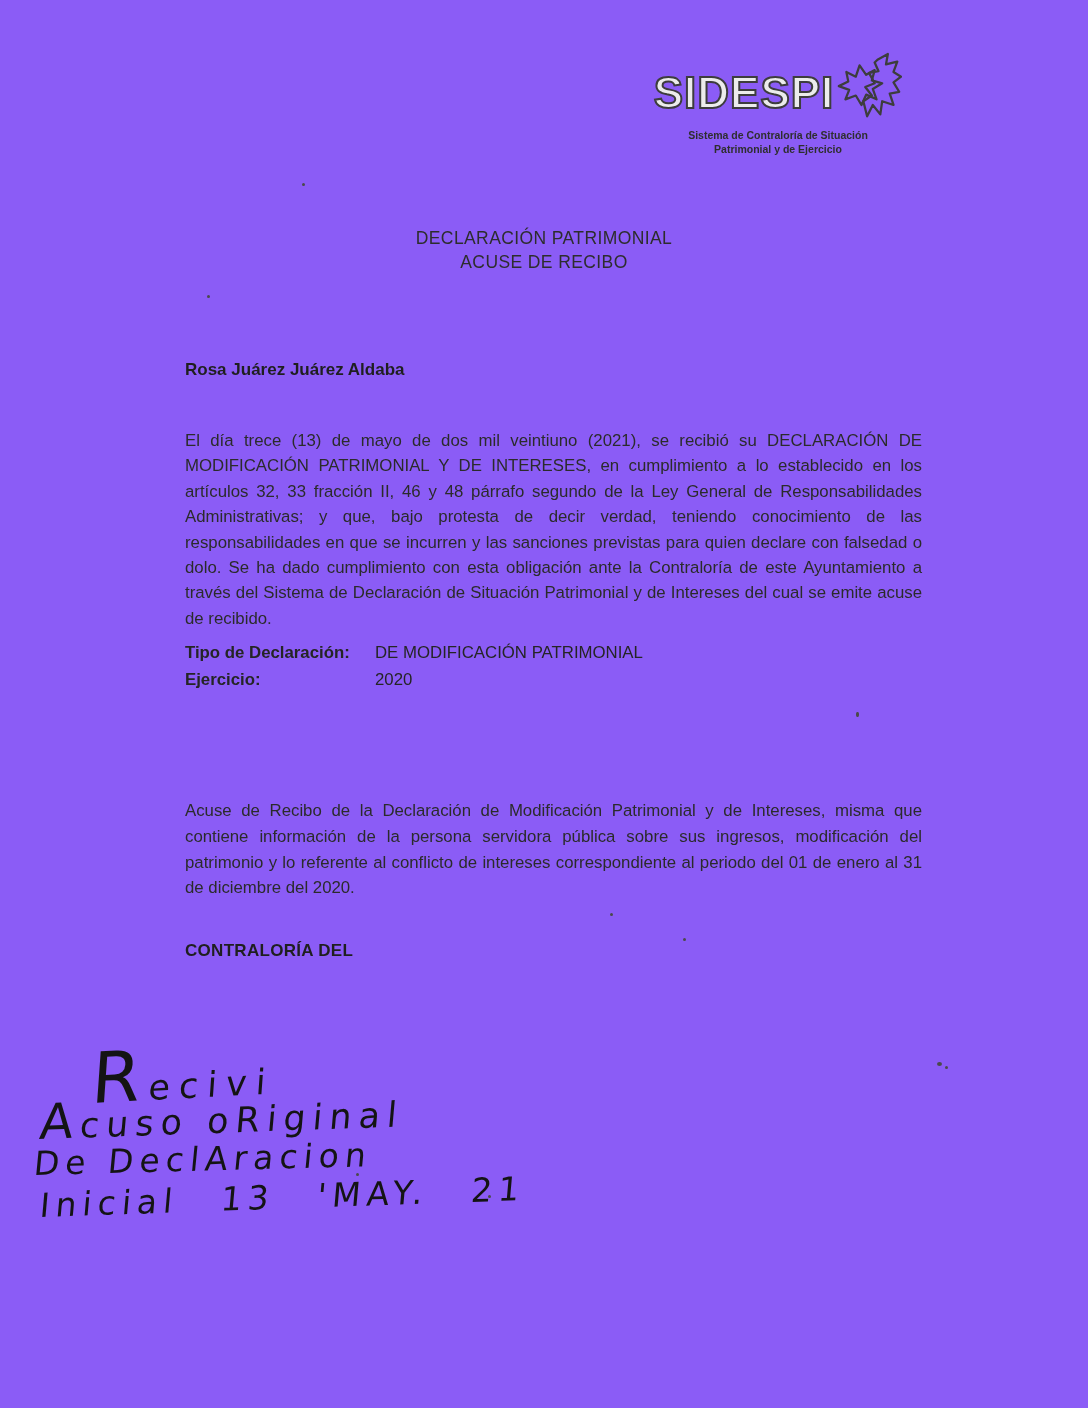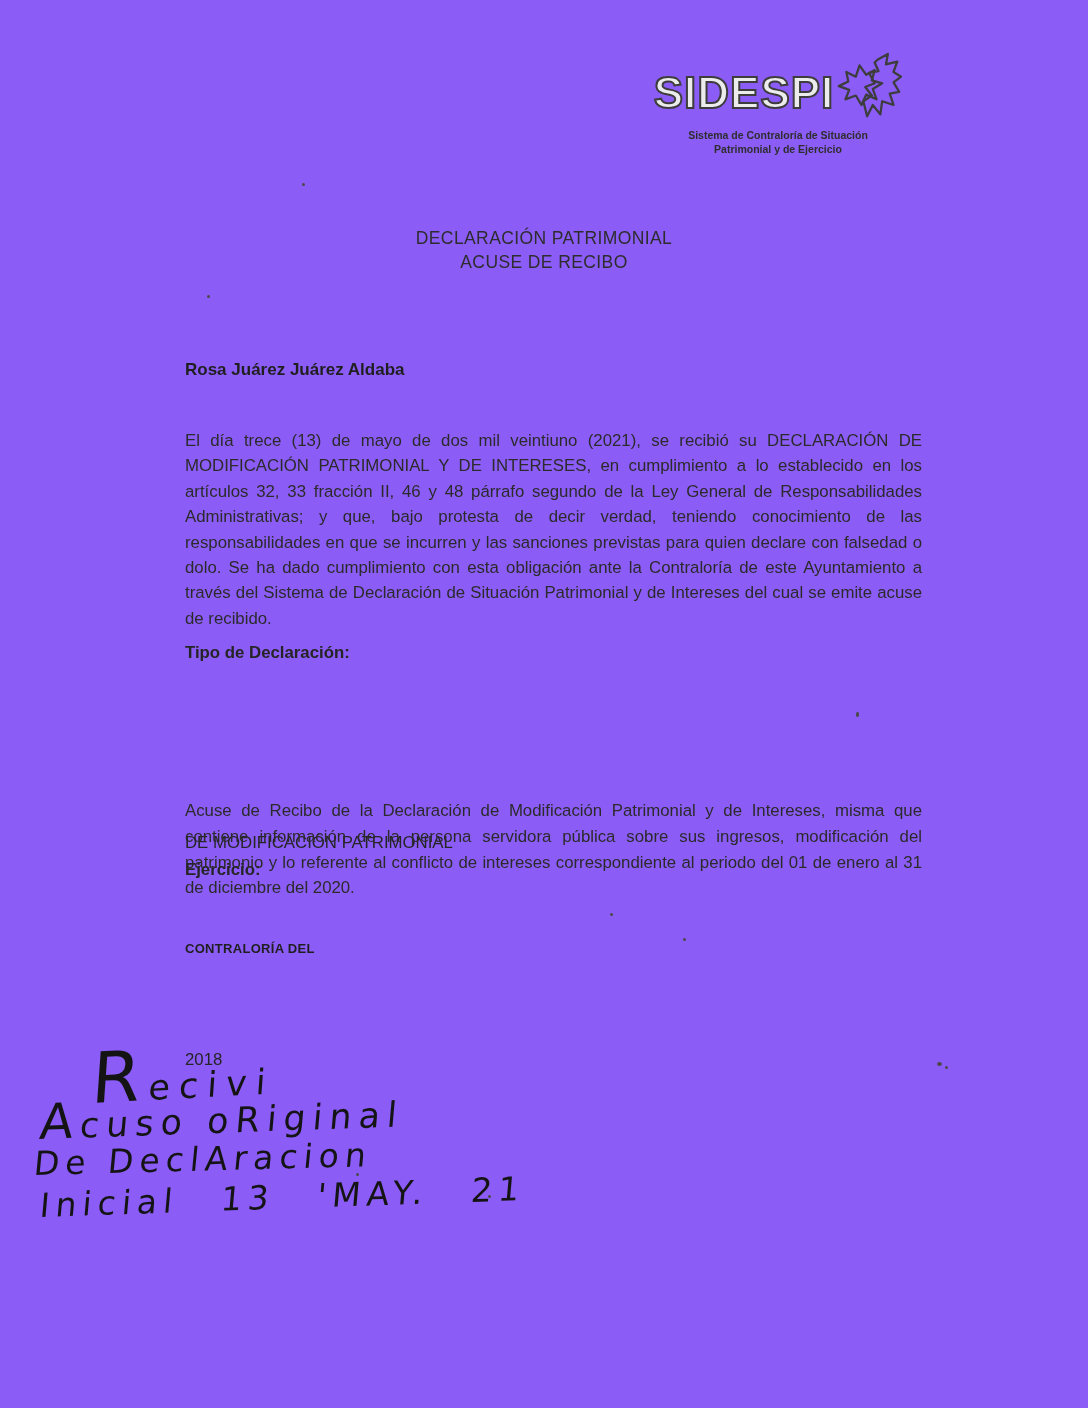--- a/index.html
+++ b/index.html
@@ -24,26 +24,26 @@
     font-size:17.5px; line-height:24px; letter-spacing:0.4px; color:#2d2d2d;
   }
   .recipient {
     position:absolute; left:185px; top:360px; font-weight:bold; font-size:17px; color:#1f1f1f;
   }
   .para { position:absolute; left:185px; width:737px; font-size:16.8px; text-align:justify; color:#2b2b2b; }
   .para1 { top:428px; line-height:25.4px; }
   .para2 { top:798px; line-height:25.8px; }
 
   .details { position:absolute; left:185px; top:639px; width:740px; font-size:16.8px; color:#252525; }
-  .detail-row { display:flex; line-height:27.4px;flex-direction:column; }
+  .detail-row { display:flex; line-height:27.4px; }
   .detail-label { font-weight:bold; flex:0 0 190px; }
   .detail-value { flex:1; }
 
   .contraloria {
-    position:absolute; left:185px; top:941px; font-weight:bold; font-size:13px;
+    position:absolute; left:185px; top:941px; font-weight:bold; font-size:17px;
     letter-spacing:0.3px; color:#1f1f1f;
   }
 
   
   .hw {
     position:absolute; font-family:"DejaVu Sans", sans-serif; color:#141414;
     transform-origin:left center; white-space:nowrap; font-weight:400;
   }
   .hw1 { left:92px;  top:1038px; font-size:35px; letter-spacing:9px; transform:rotate(-3deg) skewX(-7deg); }
   .hw1::first-letter { font-size:2.0em; }
@@ -83,21 +83,21 @@
 
   <div class="para para1">El día trece (13) de mayo de dos mil veintiuno (2021), se recibió su DECLARACIÓN DE MODIFICACIÓN PATRIMONIAL Y DE INTERESES, en cumplimiento a lo establecido en los artículos 32, 33 fracción II, 46 y 48 párrafo segundo de la Ley General de Responsabilidades Administrativas; y que, bajo protesta de decir verdad, teniendo conocimiento de las responsabilidades en que se incurren y las sanciones previstas para quien declare con falsedad o dolo. Se ha dado cumplimiento con esta obligación ante la Contraloría de este Ayuntamiento a través del Sistema de Declaración de Situación Patrimonial y de Intereses del cual se emite acuse de recibido.</div>
 
   <div class="details">
     <div class="detail-row">
       <span class="detail-label">Tipo de Declaración:</span>
       <span class="detail-value">DE MODIFICACIÓN PATRIMONIAL</span>
     </div>
     <div class="detail-row">
       <span class="detail-label">Ejercicio:</span>
-      <span class="detail-value">2018</span>
+      <span class="detail-value">2020</span>
     </div>
   </div>
 
   <div class="para para2">Acuse de Recibo de la Declaración de Modificación Patrimonial y de Intereses, misma que contiene información de la persona servidora pública sobre sus ingresos, modificación del patrimonio y lo referente al conflicto de intereses correspondiente al periodo del 01 de enero al 31 de diciembre del 2020.</div>
 
   <div class="contraloria">CONTRALORÍA DEL</div>
 
   <div class="hw hw1">Recivi</div>
   <div class="hw hw2">Acuso oRiginal</div>
   <div class="hw hw3">De DeclAracion</div>

